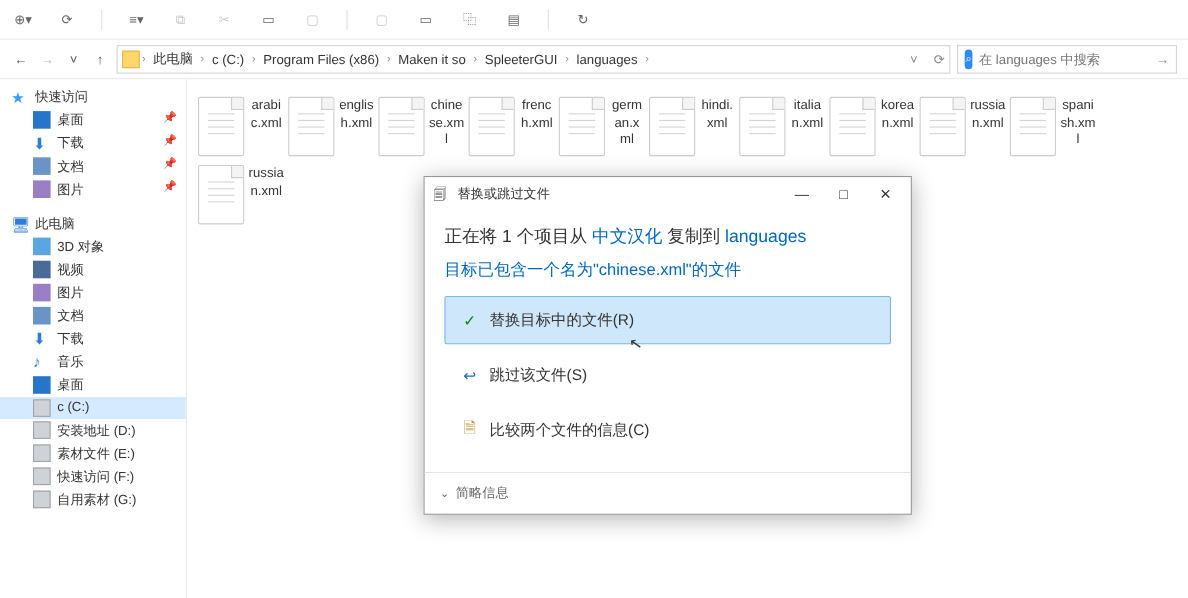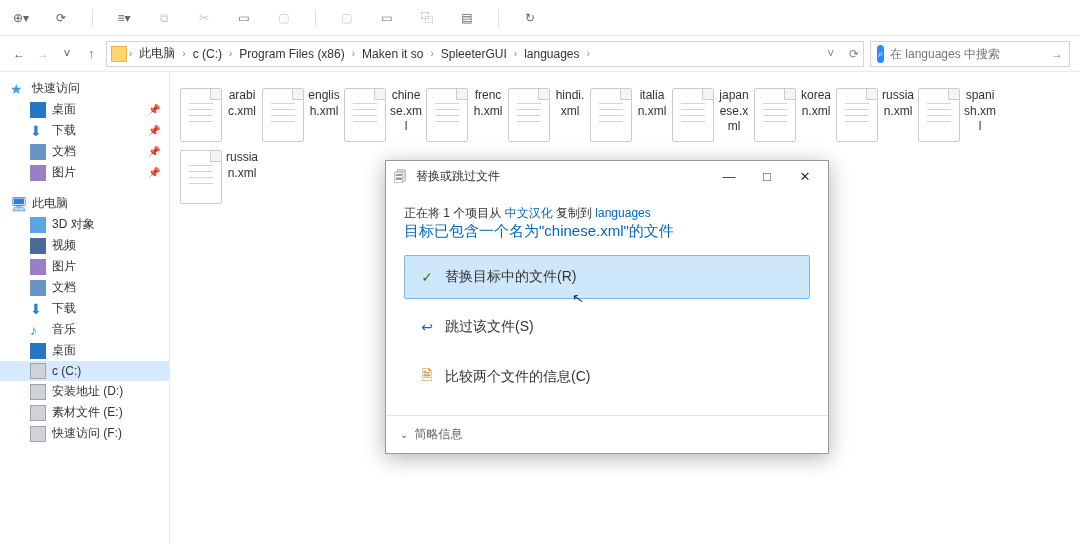--- a/index.html
+++ b/index.html
@@ -17,21 +17,21 @@
 .crumb { padding: 2px 5px; cursor: pointer; color: #333; }
 .chev { color: #888; font-size: 10px; }
 .addr-actions { margin-left: auto; display: flex; gap: 4px; color: #888; }
 .search { width: 200px; height: 26px; border: 1px solid #d4d4d4; display: flex; align-items: center; padding: 0 6px; gap: 6px; }
 .search .sico { width: 18px; height: 18px; background: #2e8bff; border-radius: 4px; display: flex; align-items: center; justify-content: center; color: #fff; font-size: 10px; }
 .search input { border: none; outline: none; flex: 1; font-size: 12px; color: #888; }
 
 .body { display: flex; height: calc(544px - 72px); }
 .sidebar { width: 170px; border-right: 1px solid #eaeaea; overflow-y: auto; padding: 6px 0; }
 .stitle { display: flex; align-items: center; gap: 6px; padding: 2px 10px; font-size: 12px; }
-.sitem { display: flex; align-items: center; gap: 6px; padding: 2px 10px 2px 30px; cursor: pointer; position: relative; }
+.sitem { display: flex; align-items: flex-start; gap: 6px; padding: 2px 10px 2px 30px; cursor: pointer; position: relative; }
 .sitem.sel { background: #d6eaff; }
 .sitem .pin { position: absolute; right: 8px; color: #999; font-size: 10px; }
 .stitle .sicon, .sitem .sicon { width: 16px; height: 16px; flex-shrink: 0; }
 .sicon.star { color: #3a9ff0; font-size: 14px; }
 .sicon.blue { background: #2775c8; }
 .sicon.down { color: #2e7ed8; font-size: 14px; }
 .sicon.doc { background: #6b94c6; }
 .sicon.pic { background: #9a7fc6; }
 .sicon.pc { color: #2e7ed8; font-size: 14px; }
 .sicon.obj { background: #5aa6e0; }
@@ -49,21 +49,21 @@
 .ficon .page .lines { position: absolute; top: 14px; left: 8px; right: 8px; }
 .ficon .page .lines div { height: 1px; background: #d4d4d4; margin-bottom: 5px; }
 .file .fname { font-size: 12px; text-align: center; line-height: 1.3; word-break: break-all; }
 
 .dialog { position: absolute; left: 385px; top: 160px; width: 444px; background: #fff; border: 1px solid #999; box-shadow: 0 4px 20px rgba(0,0,0,.3); }
 .dlg-title { height: 30px; display: flex; align-items: center; padding: 0 8px; gap: 6px; font-size: 12px; }
 .dlg-title .dicon { width: 16px; height: 16px; }
 .dlg-ctrls { margin-left: auto; display: flex; gap: 8px; }
 .dlg-ctrls span { width: 30px; text-align: center; cursor: pointer; color: #333; font-size: 13px; }
 .dlg-body { padding: 14px 18px 10px; }
-.dlg-msg { font-size: 12px; color: #333; }
+.dlg-msg { font-size: 16px; color: #333; margin-bottom: 10px; }
 .dlg-msg a { color: #0067c0; text-decoration: none; }
 .dlg-head { font-size: 15px; color: #0067c0; margin-bottom: 14px; }
 .dlg-opt { display: flex; align-items: center; gap: 10px; padding: 12px 14px; font-size: 14px; color: #333; cursor: pointer; border: 1px solid transparent; border-radius: 2px; margin-bottom: 6px; position: relative; }
 .dlg-opt.sel { background: #cfe7fb; border: 1px solid #7ab8e8; }
 .dlg-opt .oicon { width: 16px; height: 16px; display: flex; align-items: center; justify-content: center; }
 .cursor { position: absolute; right: 225px; top: 34px; font-size: 14px; transform: rotate(-10deg); }
 .dlg-foot { border-top: 1px solid #e4e4e4; padding: 10px 14px; display: flex; align-items: center; gap: 6px; color: #666; cursor: pointer; }
 .dlg-foot .chv { font-size: 10px; }
 </style>
 </head>
@@ -187,20 +187,24 @@
           <span>安装地址 (D:)</span>
         </div>
       <div class="sitem">
           <span class="sicon disk2"></span>
           <span>素材文件 (E:)</span>
         </div>
       <div class="sitem">
           <span class="sicon disk2"></span>
           <span>快速访问 (F:)</span>
         </div>
+      <div class="sitem">
+          <span class="sicon disk2"></span>
+          <span>自用素材 (G:)</span>
+        </div>
     </div>
   </div>
 
   <div class="content" id="file-grid">
       <div class="file">
         <div class="ficon">
           <div class="page">
             <div class="lines">
               <div></div>
               <div></div>
@@ -254,47 +258,47 @@
         <div class="ficon">
           <div class="page">
             <div class="lines">
               <div></div>
               <div></div>
               <div></div>
               <div></div>
             </div>
           </div>
         </div>
+        <div class="fname">german.xml</div>
+      </div>
+      <div class="file">
+        <div class="ficon">
+          <div class="page">
+            <div class="lines">
+              <div></div>
+              <div></div>
+              <div></div>
+              <div></div>
+            </div>
+          </div>
+        </div>
         <div class="fname">hindi.xml</div>
       </div>
       <div class="file">
         <div class="ficon">
           <div class="page">
             <div class="lines">
               <div></div>
               <div></div>
               <div></div>
               <div></div>
             </div>
           </div>
         </div>
         <div class="fname">italian.xml</div>
-      </div>
-      <div class="file">
-        <div class="ficon">
-          <div class="page">
-            <div class="lines">
-              <div></div>
-              <div></div>
-              <div></div>
-              <div></div>
-            </div>
-          </div>
-        </div>
-        <div class="fname">japanese.xml</div>
       </div>
       <div class="file">
         <div class="ficon">
           <div class="page">
             <div class="lines">
               <div></div>
               <div></div>
               <div></div>
               <div></div>
             </div>

